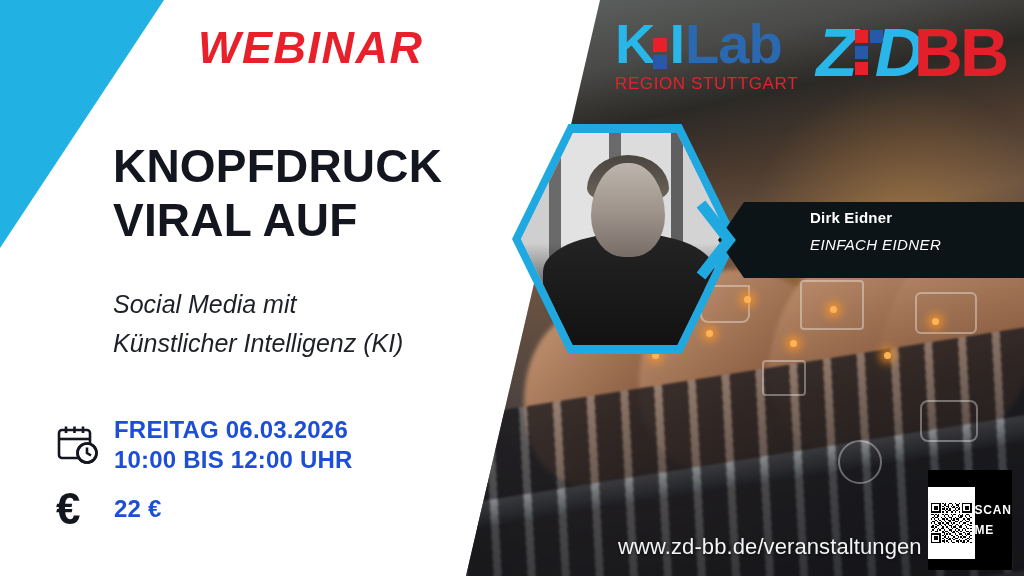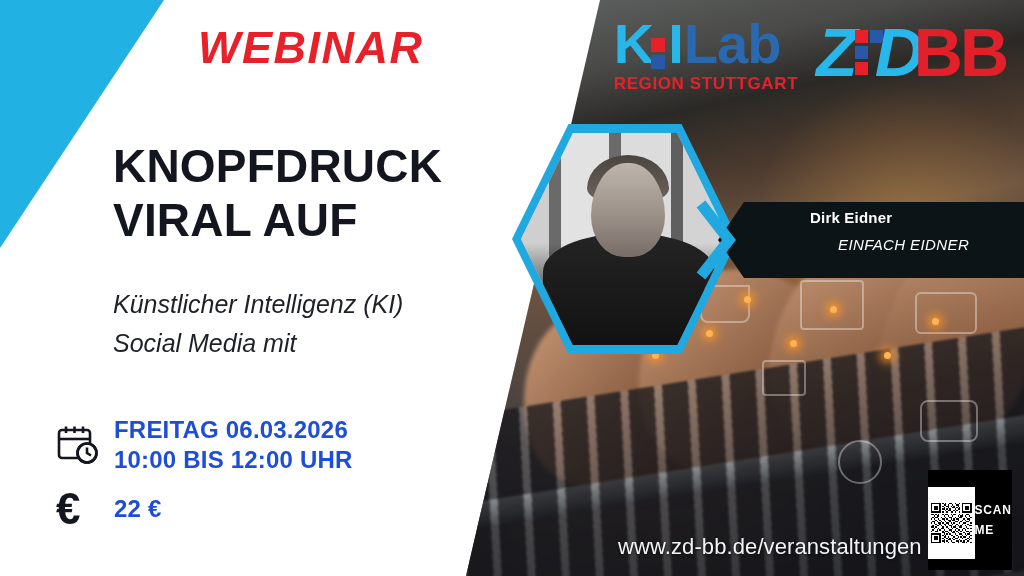--- a/index.html
+++ b/index.html
@@ -199,21 +199,21 @@
   .kilab-sq.blue { top: 35px; background: #2a58a8; }
   .kilab-i {
     font-size: 56px; font-weight: 700; color: #29b6e8;
   }
   .kilab-lab {
     font-size: 56px; font-weight: 700; color: #2a68b0; letter-spacing: -1px;
   }
   .kilab-sub {
     margin-top: 2px;
     font-size: 17px;
-    font-weight: 700;
+    font-weight: 400;
     letter-spacing: 0.6px;
     color: #e8202a;
   }
   .zdbb {
     display: flex;
     align-items: baseline;
     line-height: 1;
     margin-top: 2px;
   }
   .zdbb-z { font-size: 68px; font-weight: 700; font-style: italic; color: #29b6e8; letter-spacing: -3px; }
@@ -306,21 +306,20 @@
   .speaker-name {
     font-size: 15px;
     font-weight: 700;
     letter-spacing: 0.2px;
   }
   .speaker-org {
     margin-top: 10px;
     font-size: 15px;
     font-style: italic;
     letter-spacing: 0.4px;
-    margin-left: 28px;
   }
 
   
   .url {
     position: absolute;
     left: 618px; top: 534px;
     font-size: 22px;
     color: #f2f4f5;
     letter-spacing: 0.1px;
     text-shadow: 0 1px 3px rgba(0,0,0,0.55);
@@ -413,22 +412,22 @@
   </div>
 
   <div class="webinar">WEBINAR</div>
 
   <div class="title">
     <div>KNOPFDRUCK</div>
     <div>VIRAL AUF</div>
   </div>
 
   <div class="subtitle">
+    <div>Social Media mit</div>
     <div>Künstlicher Intelligenz (KI)</div>
-    <div>Social Media mit</div>
   </div>
 
   <div class="info-row date">
     <span class="info-icon">
       <svg width="44" height="42" viewBox="0 0 44 42" fill="none" stroke="#14161f" stroke-width="2.6">
         <rect x="3" y="6" width="31" height="28" rx="3"></rect>
         <line x1="3" y1="15" x2="34" y2="15"></line>
         <line x1="10" y1="2.5" x2="10" y2="9"></line>
         <line x1="18.5" y1="2.5" x2="18.5" y2="9"></line>
         <line x1="27" y1="2.5" x2="27" y2="9"></line>

